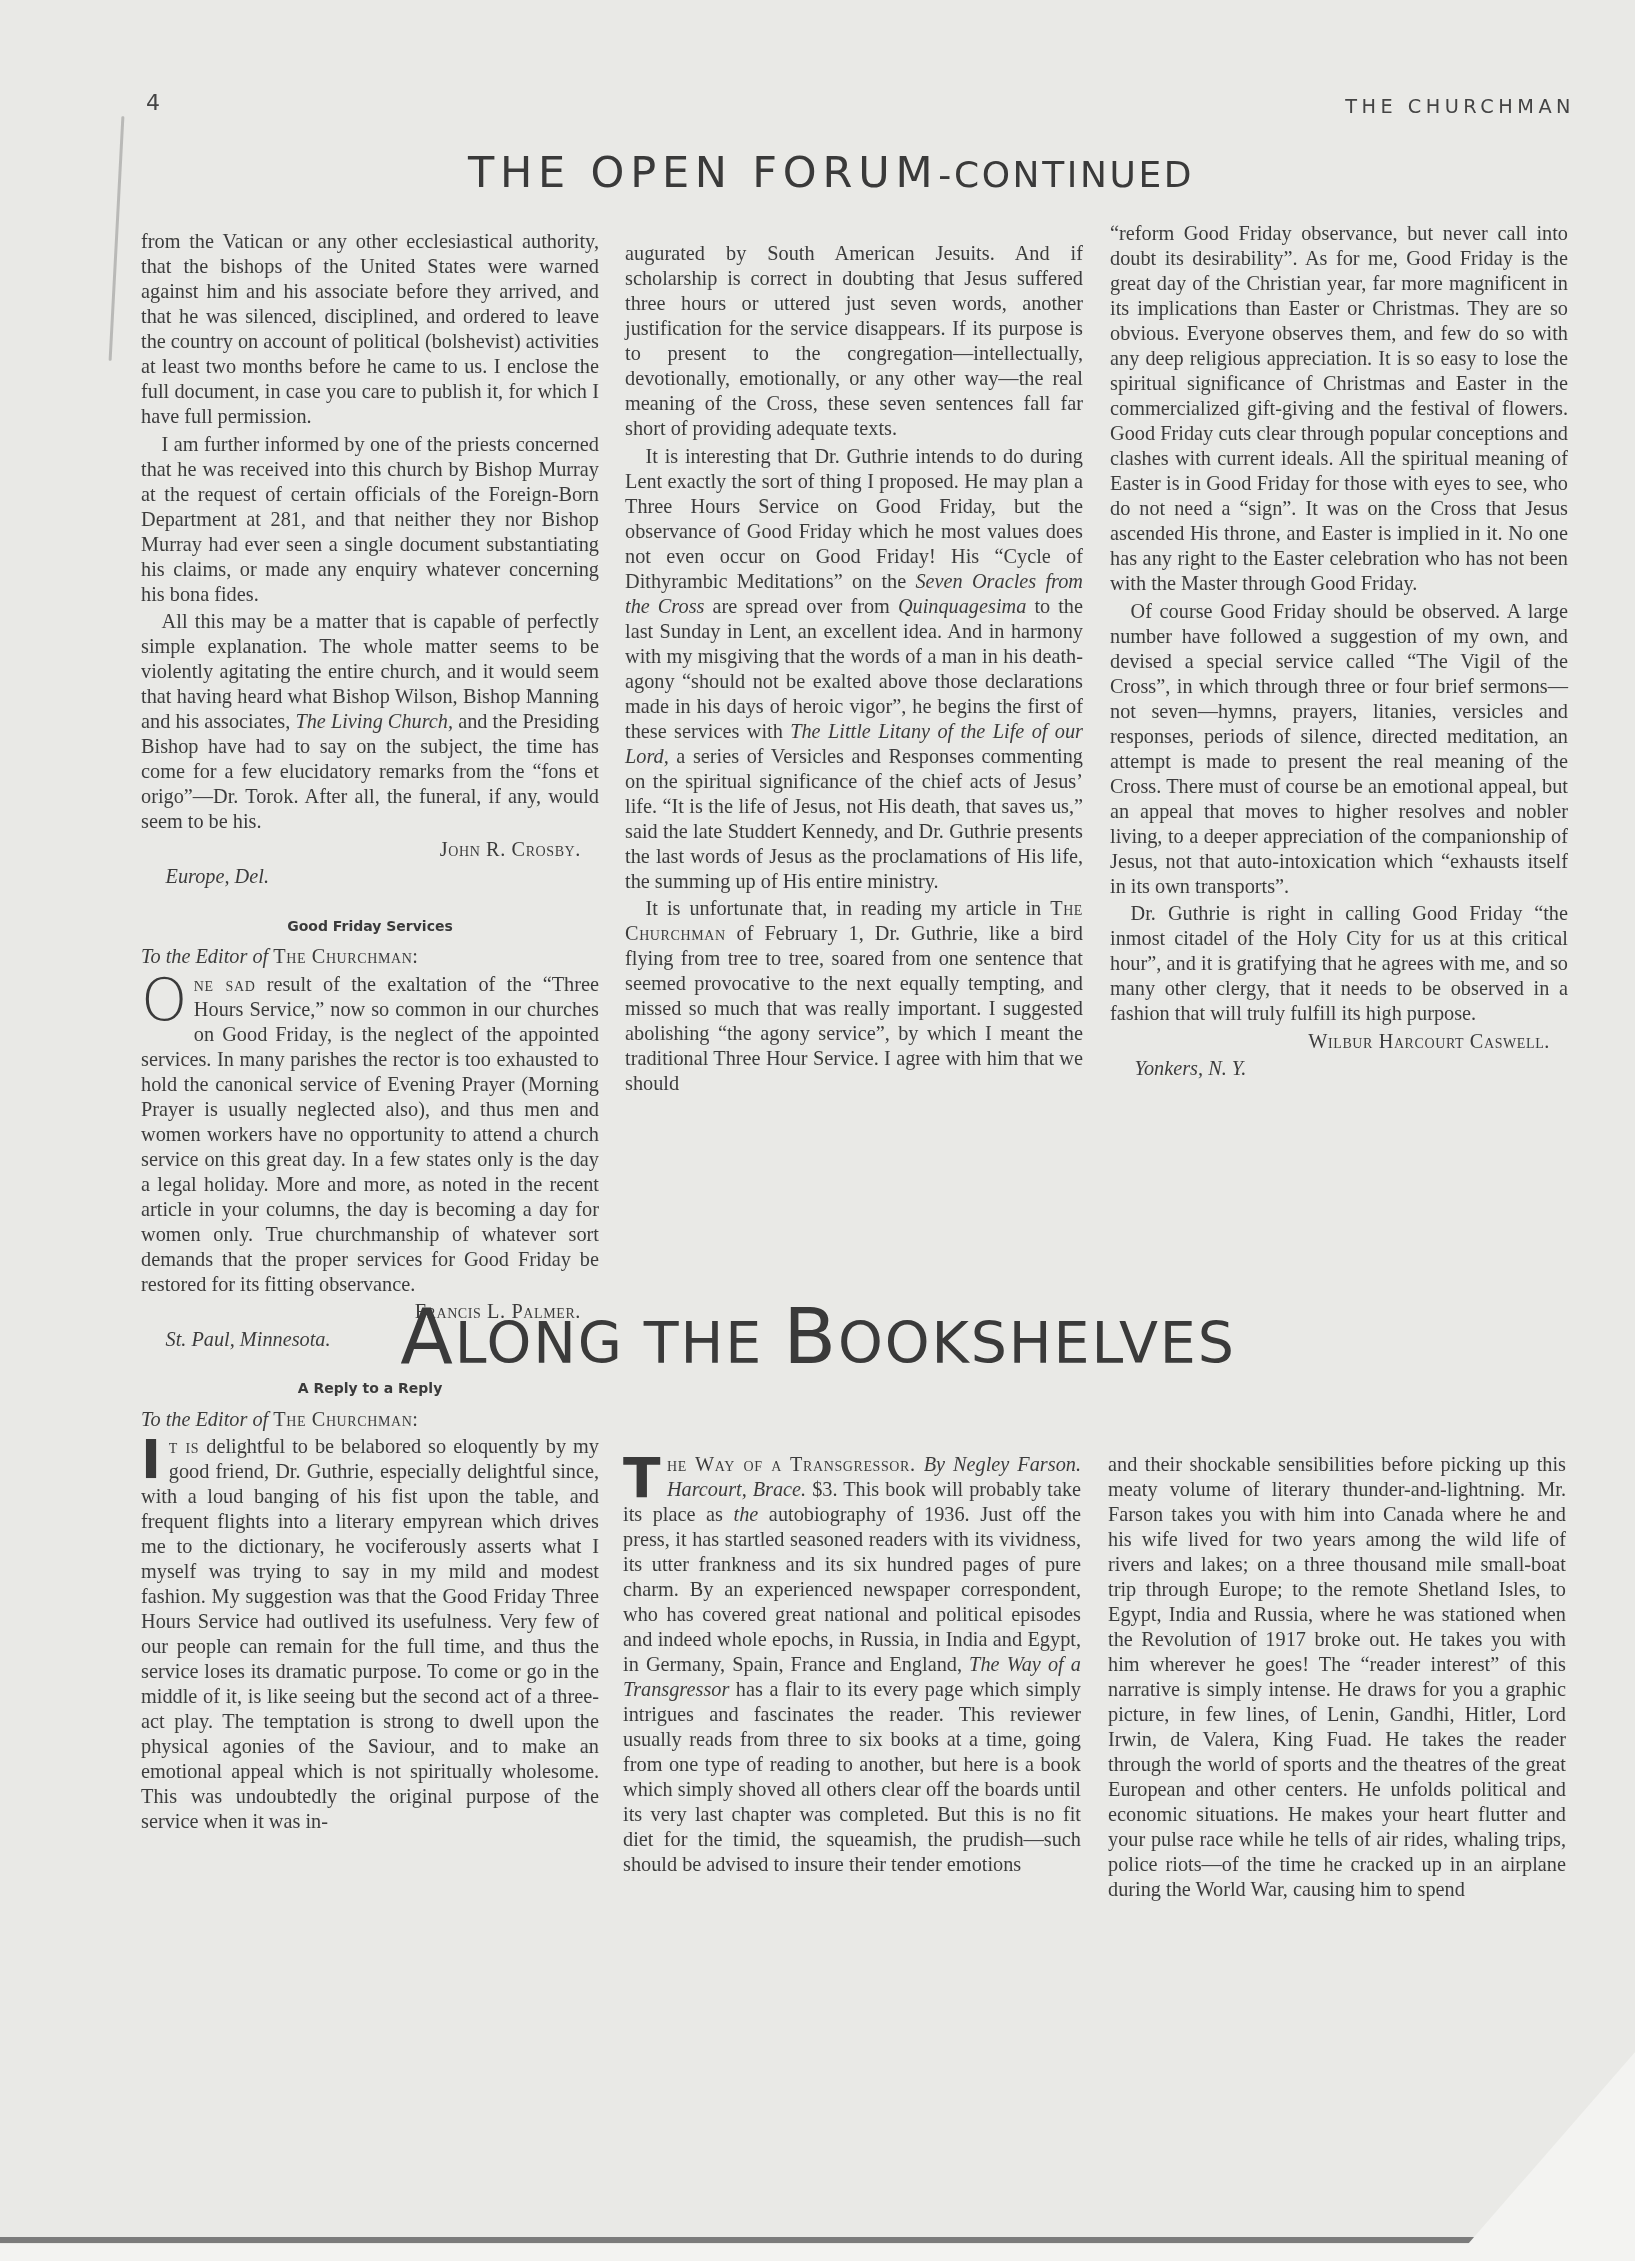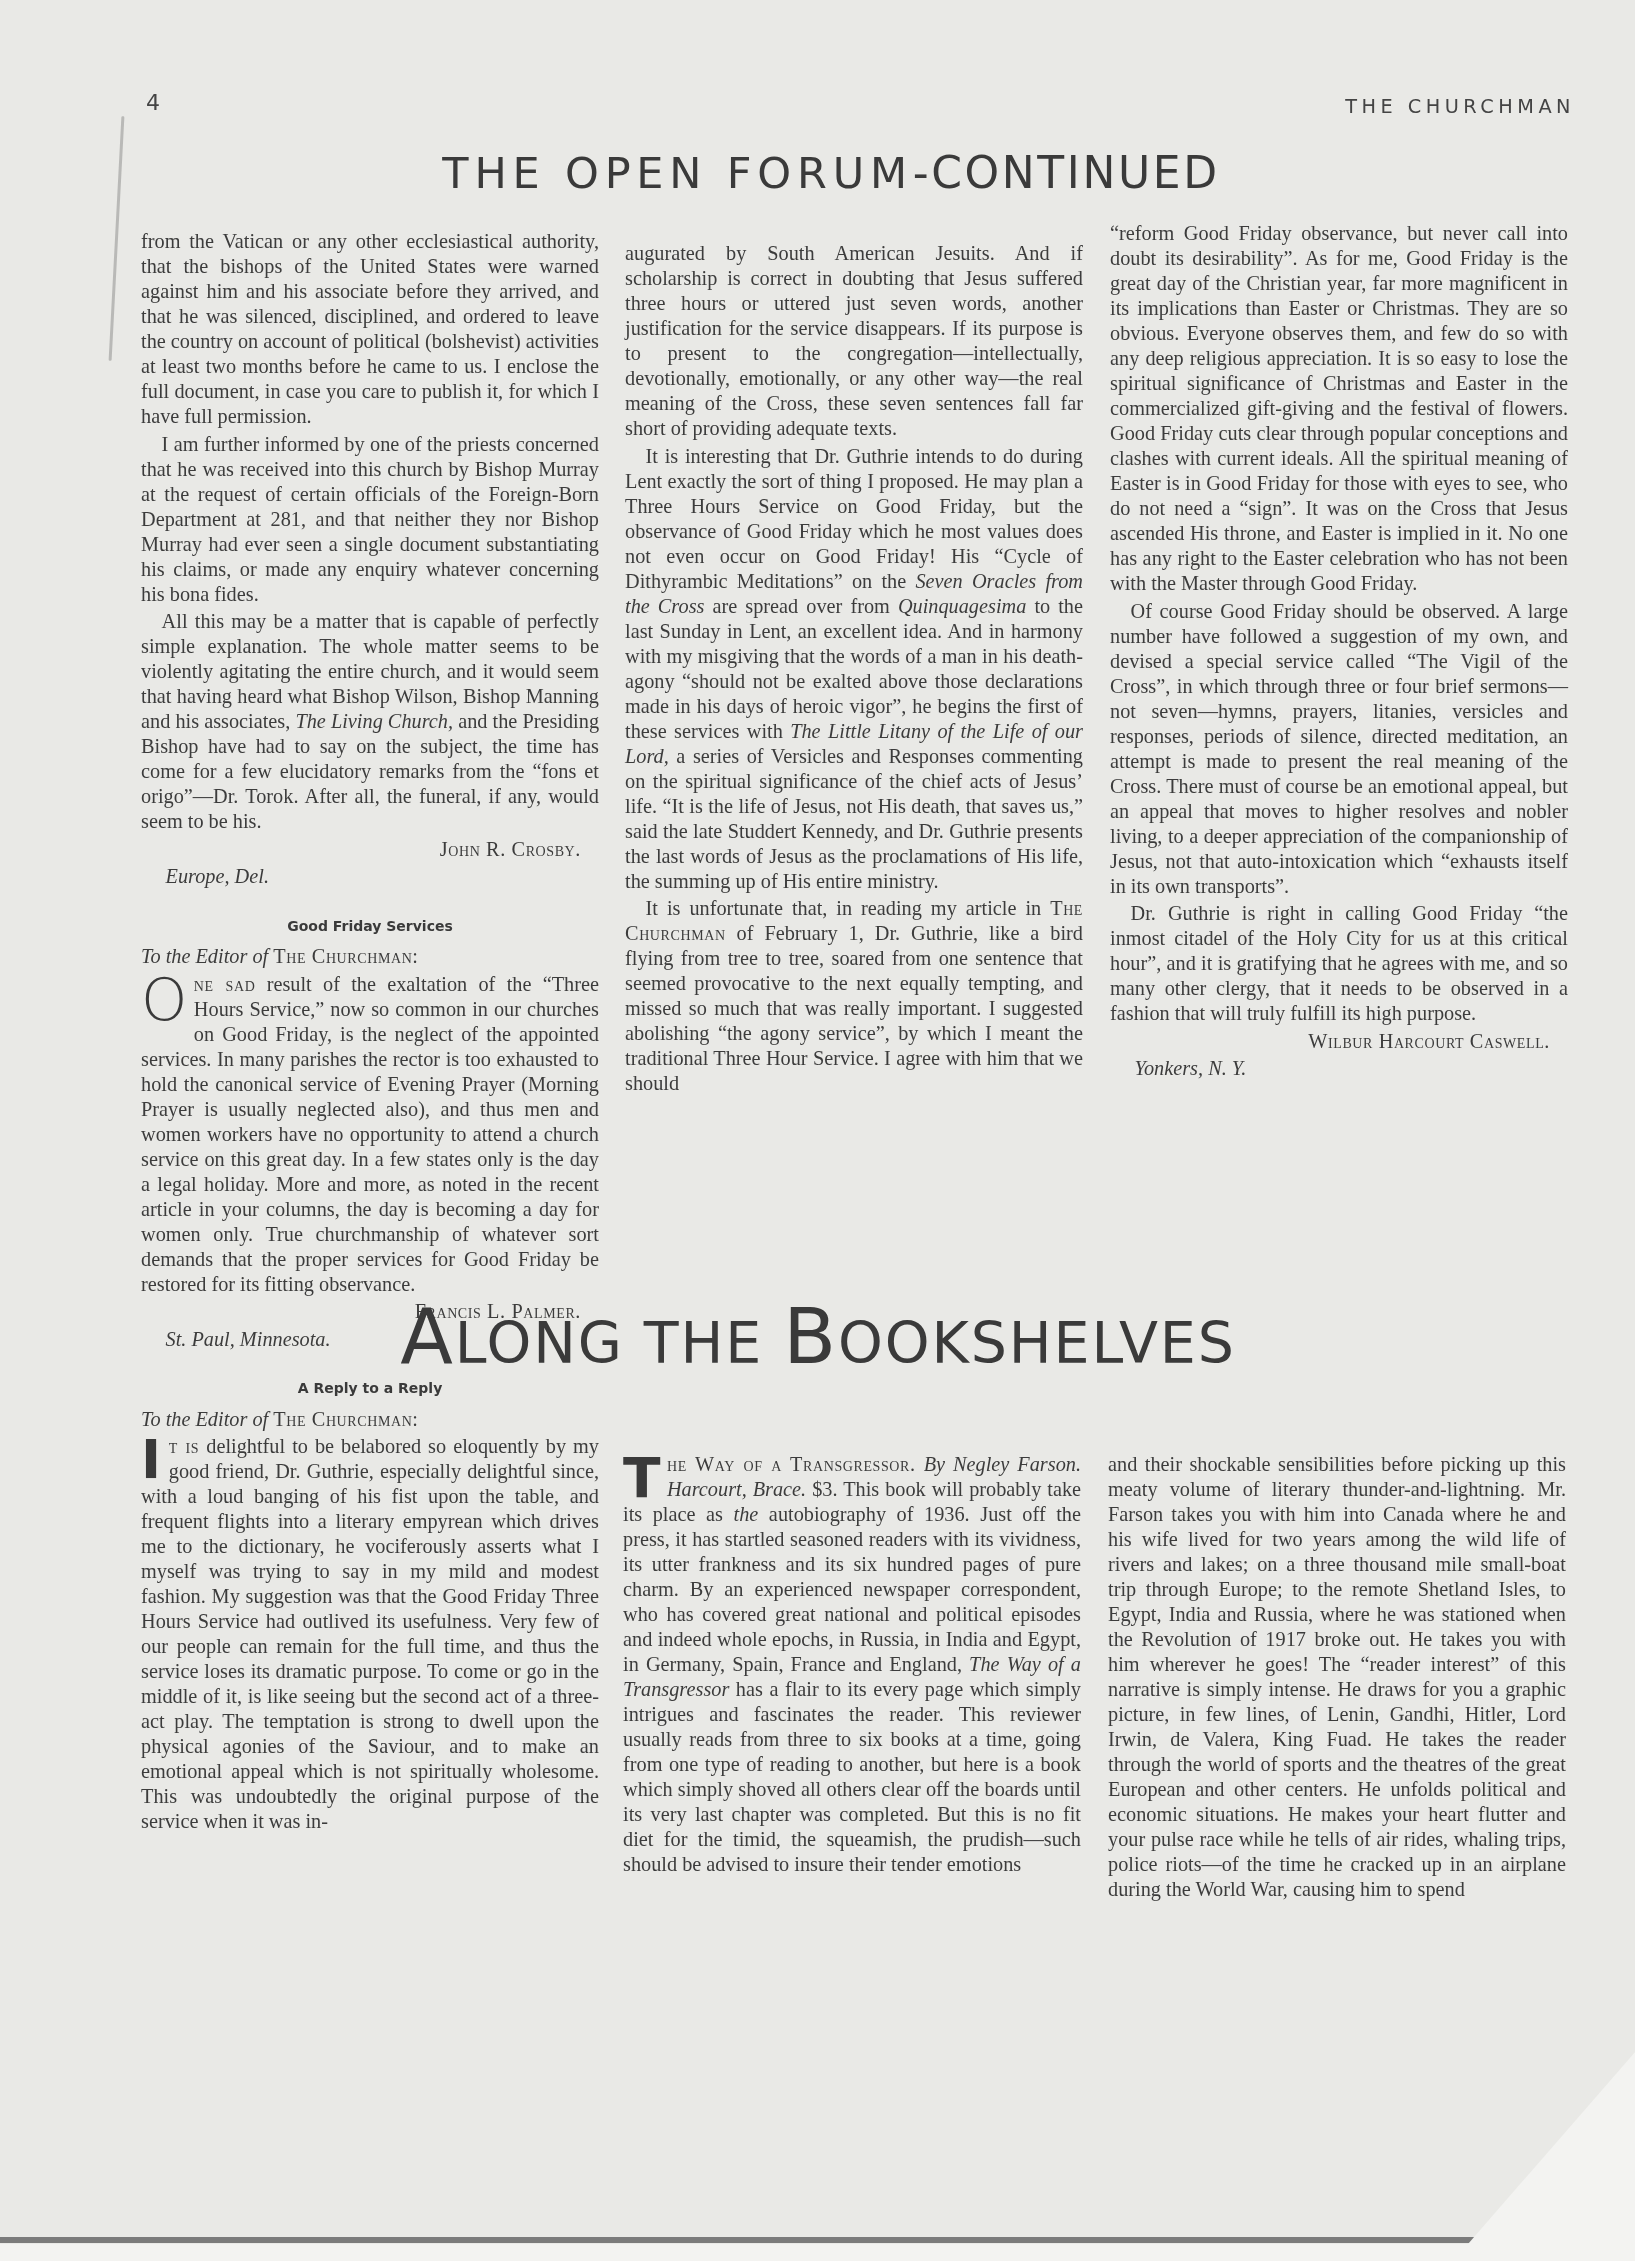--- a/index.html
+++ b/index.html
@@ -33,21 +33,21 @@
   .running-head {
     position: absolute; right: 61px; top: 95px; font-size: 19.3px;
     letter-spacing: 4.5px; font-family: "DejaVu Sans", sans-serif; color: #444;
   }
   .section-title {
     position: absolute; left: 0; width: 1636px; top: 147px; text-align: center;
     font-family: "DejaVu Sans", sans-serif; color: #3a3a3a; white-space: nowrap;
     padding-left: 13px;
   }
   .section-title .main { font-size: 43px; letter-spacing: 5.8px; font-weight: 500; }
-  .section-title .sub { font-size: 44px; letter-spacing: 2.6px; }
+  .section-title .sub { font-size: 36px; letter-spacing: 2.6px; }
   .col {
     position: absolute; width: 458px; font-size: 20.3px; line-height: 25px;
     text-align: justify; hyphens: none;
   }
   .col p { margin: 0; text-indent: 0; }
   .col p.indent { text-indent: 20.6px; }
   .col p + p { margin-top: 2.6px; }
   .col1 { left: 141px; top: 229px; }
   .col2 { left: 625px; top: 241px; }
   .col3 { left: 1110px; top: 221px; }

